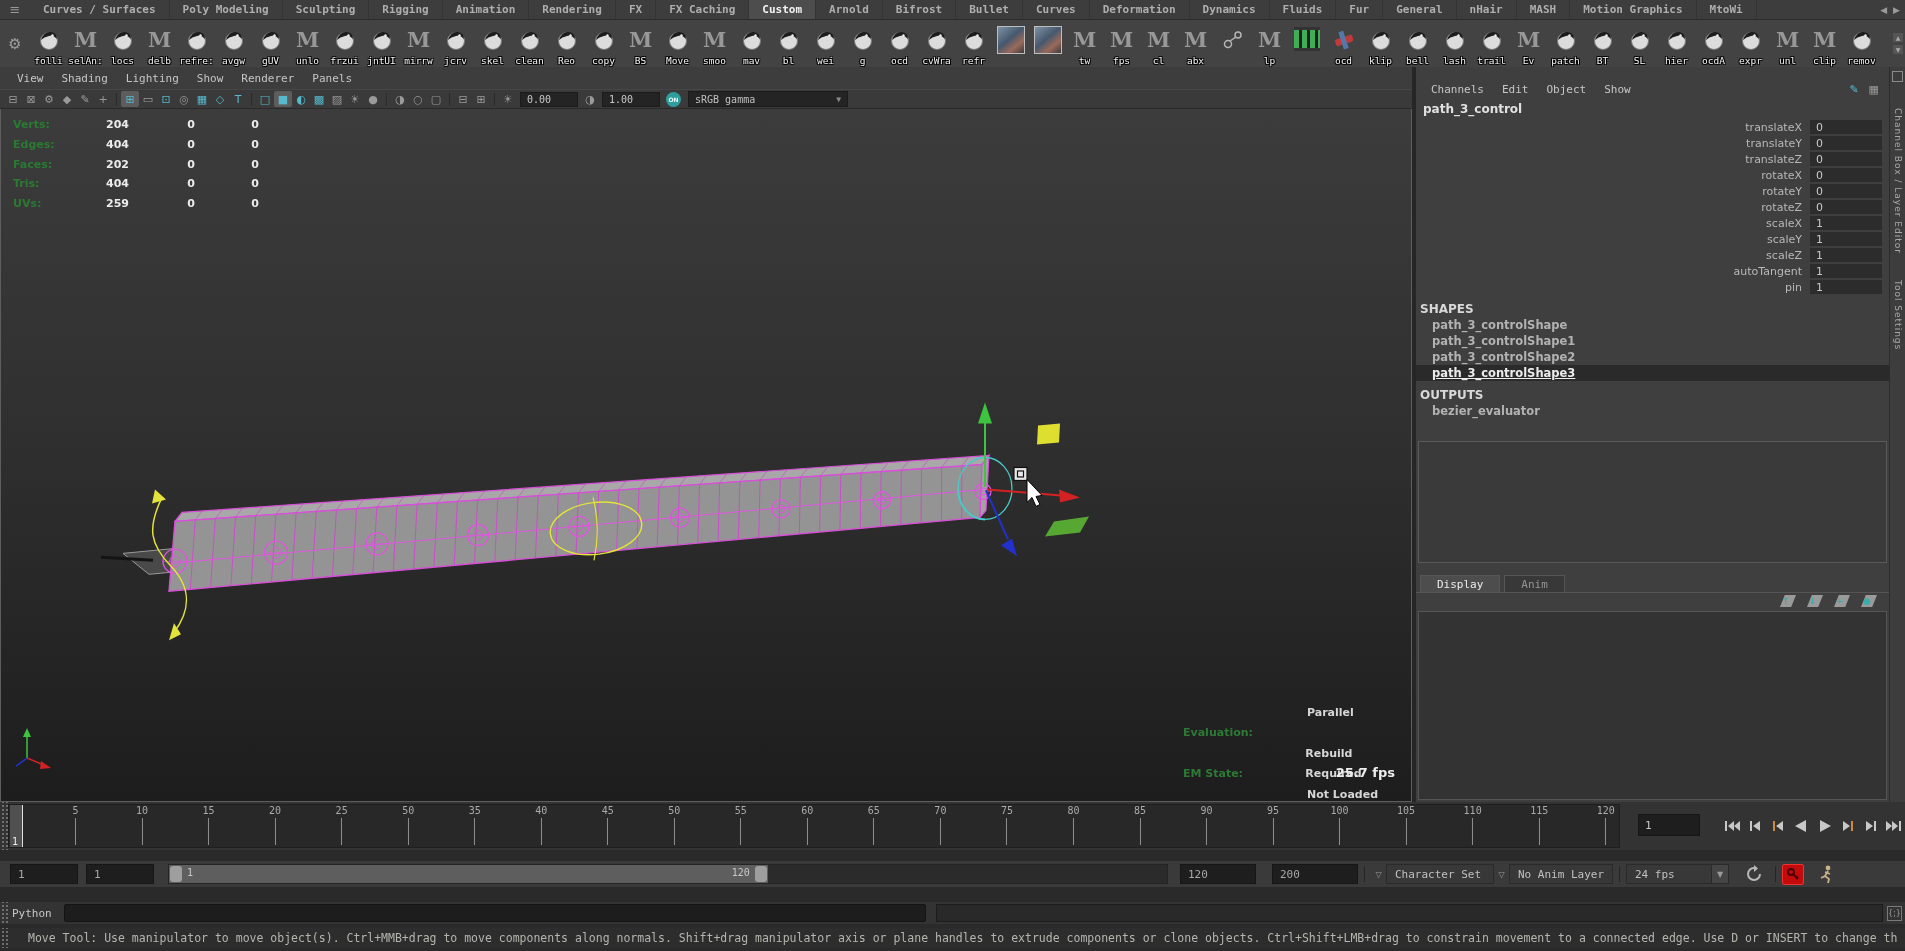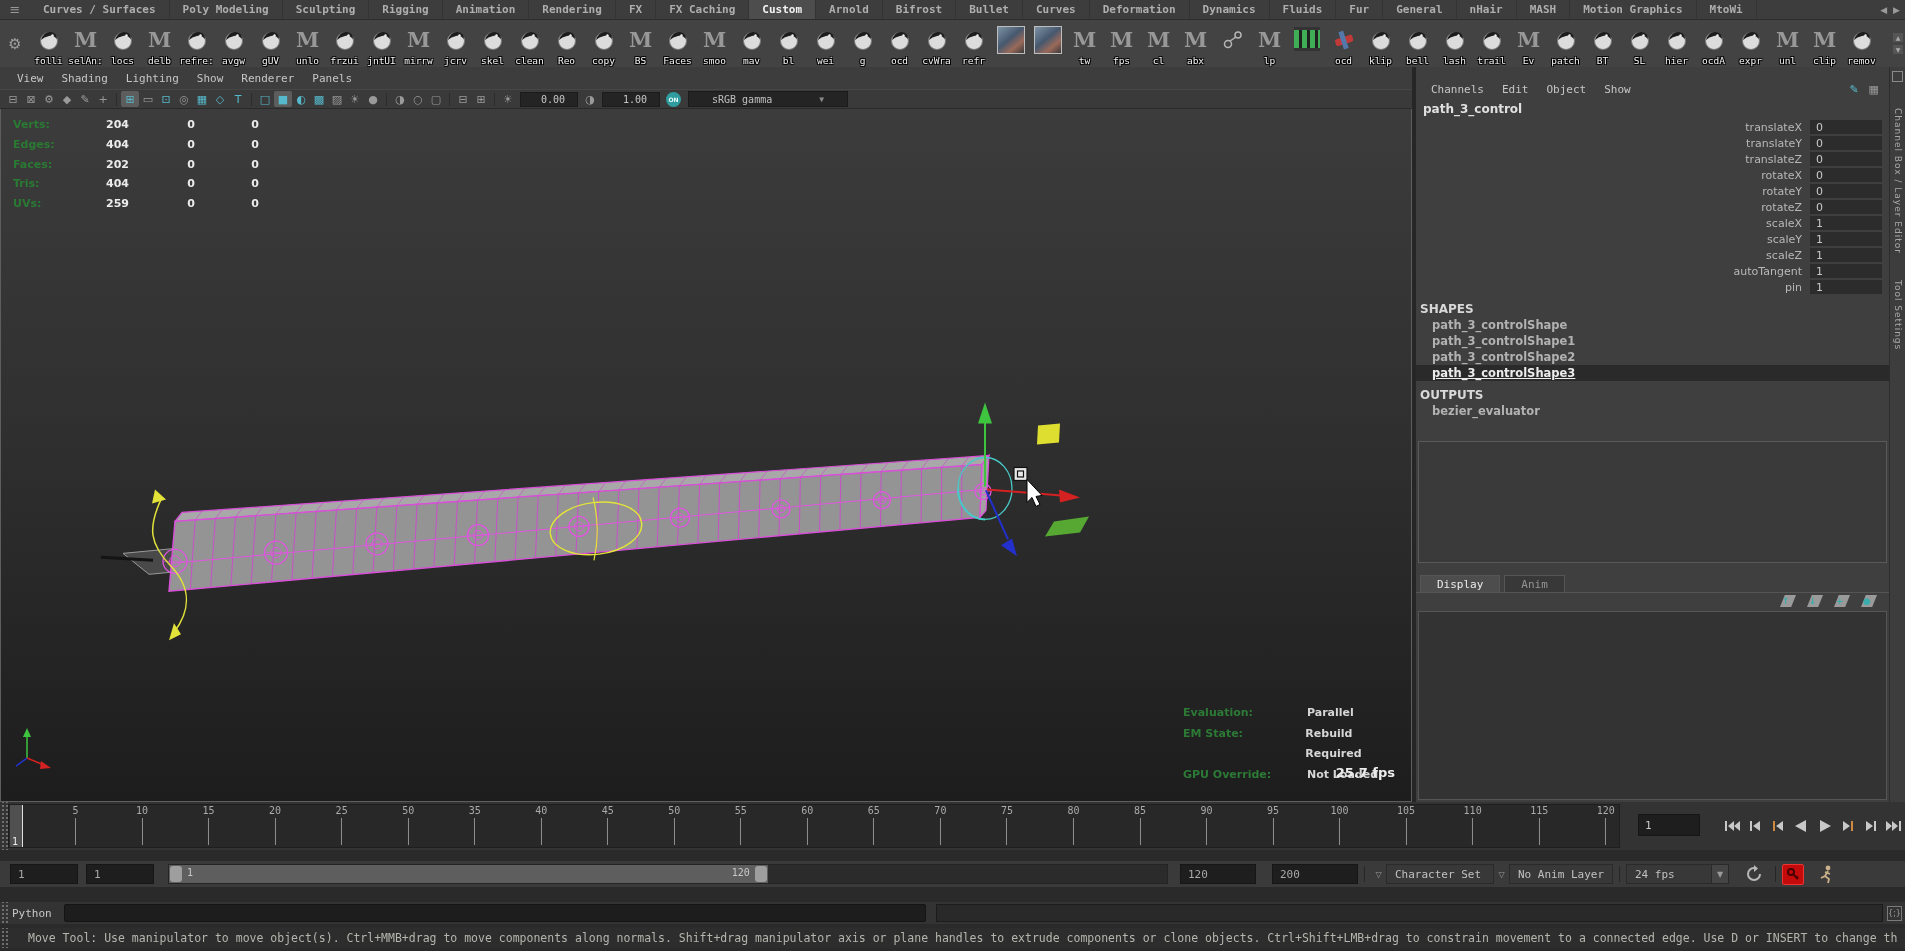--- a/index.html
+++ b/index.html
@@ -37,40 +37,40 @@
   #viewport { width:1412px; display:flex; flex-direction:column; background:#383838; }
   .vp-menubar { height:22px; background:#3d3d3d; display:flex; align-items:center; padding-left:8px; }
   .vp-menubar .mi, .cb-menubar .mi, .le-menu .mi { font-family:"DejaVu Sans Mono",monospace; font-size:11px; color:#c6c6c6; padding:0 9px; }
   .vp-toolbar { height:20px; background:#3a3a3a; border-top:1px solid #464646; border-bottom:1px solid #2a2a2a;
                 display:flex; align-items:center; padding-left:4px; overflow:hidden; }
   .vpt-ic { width:18px; height:16px; display:flex; align-items:center; justify-content:center; font-size:11px; color:#9a9a9a; flex:none; }
   .vpt-ic.accent { color:#56b9cc; }
   .vpt-ic.active { background:#5d5d5d; border-radius:2px; }
   .vpt-sep { width:1px; height:13px; background:#2c2c2c; margin:0 4px; flex:none; }
   .vpt-field { width:58px; height:15px; background:#242424; border:1px solid #1b1b1b; color:#c8c8c8;
-               font-family:"DejaVu Sans Mono",monospace; font-size:10px; display:flex; align-items:center; padding-left:20px; margin:0 3px; flex:none; }
+               font-family:"DejaVu Sans Mono",monospace; font-size:10px; display:flex; align-items:center; padding-left:6px; margin:0 3px; flex:none; }
   .vpt-on { width:15px; height:15px; border-radius:50%; background:#2f9d9d; color:#eafcfc; font-size:6px; font-weight:bold;
             display:flex; align-items:center; justify-content:center; margin:0 3px; flex:none; }
   .vpt-dd { width:160px; height:16px; background:#242424; border:1px solid #1b1b1b; color:#c0c0c0;
             font-family:"DejaVu Sans Mono",monospace; font-size:10px; display:flex; align-items:center; justify-content:space-between;
-            padding:0 23px; margin-left:4px; flex:none; }
+            padding:0 6px; margin-left:4px; flex:none; }
   .vpt-dd .car { color:#8a8a8a; font-size:8px; }
 
   .vp-canvas { flex:1; position:relative; border:1px solid #5e5e5e; border-top:none;
                background:linear-gradient(180deg,#3c3c3c 0%,#303030 45%,#1d1d1d 100%); overflow:hidden; }
   .vp-canvas svg { position:absolute; left:0; top:0; width:100%; height:100%; }
 
   #polyhud { position:absolute; left:12px; top:6px; display:grid; grid-template-columns:50px 66px 66px 64px; line-height:19.8px;
              font-size:11px; font-weight:bold; }
   #polyhud .pl { color:#2a7a33; }
   #polyhud .pv { text-align:right; color:#ececec; }
 
   #evalhud { position:absolute; left:1182px; top:594px; font-size:11px; font-weight:bold; line-height:20.5px; }
   #evalhud .row { display:flex; }
-  #evalhud .el { width:124px; color:#2c7a36; }
+  #evalhud .el { width:124px; color:#2c7a36;margin-top:20px; }
   #evalhud .ev { color:#d6d6d6; }
   #fpshud { position:absolute; right:16px; top:656px; font-size:13px; font-weight:bold; color:#ececec; }
   #persp { position:absolute; left:660px; top:692px; width:70px; text-align:center; font-size:11px; color:#aaa23a; }
 
   .vsep { width:4px; background:#262626; }
 
   
   #rightpanel { flex:1; background:#3f3f3f; display:flex; flex-direction:column; padding-top:12px; overflow:hidden; }
   .cb-menubar { height:20px; display:flex; align-items:center; padding-left:6px; }
   .cb-menubar .spacer { flex:1; }
@@ -293,21 +293,21 @@
       <div class="shelf-item">
         <span class="mel-m">M</span>
         <span class="lbl">BS</span>
       </div>
       <div class="shelf-item">
         <svg width="24" height="24" viewBox="0 0 24 24" style="margin-bottom:8px">
           <circle cx="12" cy="13" r="8.5" fill="#dcdcdc" stroke="#7a7a7a"></circle>
           <path d="M 4 12 Q 7 3 14 4 Q 20 5 20 11 Q 16 6 12 8 Q 7 9 4 12" fill="#1c1c1c"></path>
           <circle cx="15.5" cy="7.5" r="1.2" fill="#efefef"></circle>
         </svg>
-        <span class="lbl">Faces</span>
+        <span class="lbl">Move</span>
       </div>
       <div class="shelf-item">
         <span class="mel-m">M</span>
         <span class="lbl">smoo</span>
       </div>
       <div class="shelf-item">
         <svg width="24" height="24" viewBox="0 0 24 24" style="margin-bottom:8px">
           <circle cx="12" cy="13" r="8.5" fill="#dcdcdc" stroke="#7a7a7a"></circle>
           <path d="M 4 12 Q 7 3 14 4 Q 20 5 20 11 Q 16 6 12 8 Q 7 9 4 12" fill="#1c1c1c"></path>
           <circle cx="15.5" cy="7.5" r="1.2" fill="#efefef"></circle>

